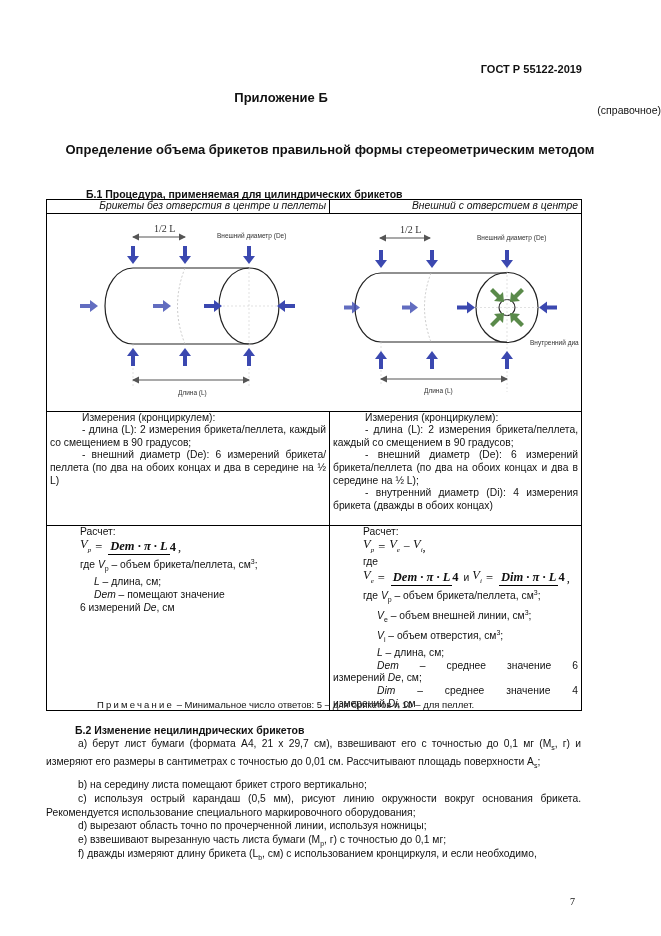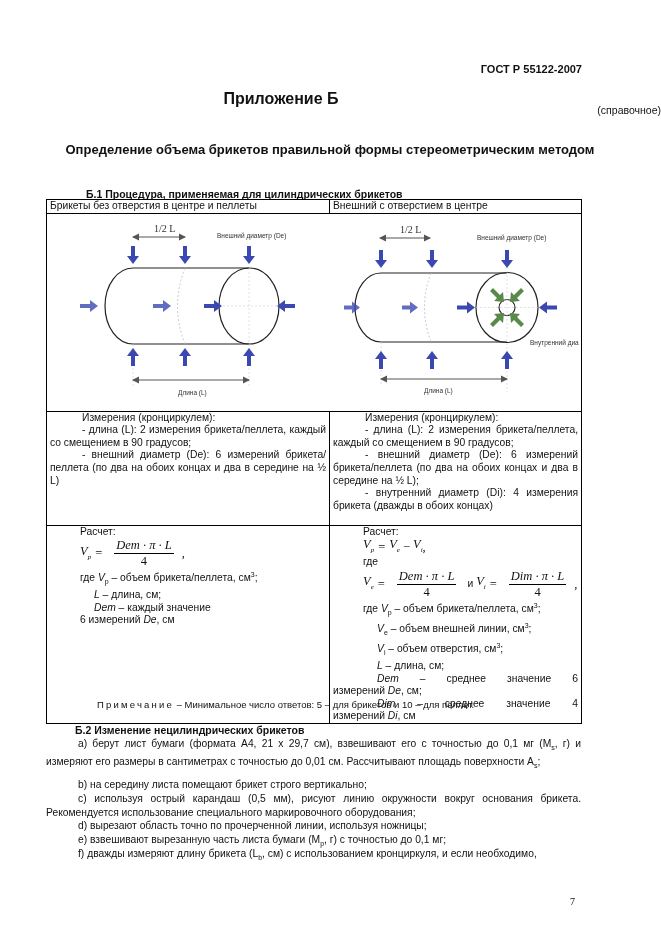--- a/index.html
+++ b/index.html
@@ -1,49 +1,49 @@
 <!DOCTYPE html>
 <html><head>
 <meta charset="utf-8">
 <style>
   html, body { margin:0; padding:0; background:#ffffff; }
   body { width:661px; height:936px; position:relative; overflow:hidden;
          font-family:"Liberation Sans", sans-serif; color:#111; font-size:10.5px; }
   .abs { position:absolute; }
   .std { left:0; width:582px; top:63px; text-align:right; font-weight:bold; font-size:11px; }
-  .appx { left:0; width:562px; top:90px; text-align:center; font-weight:bold; font-size:16px; }
+  .appx { left:0; width:562px; top:90px; text-align:center; font-weight:bold; font-size:13px; }
   .appx-sub { left:0; width:661px; top:104px; text-align:right; font-size:10.5px; }
   .title { left:60px; width:540px; top:142px; text-align:center; font-weight:bold; font-size:13px; line-height:16px; }
   .sec1 { left:75px; top:188px; font-weight:bold; font-size:10.5px;padding-left:11px; }
 
   table.main { position:absolute; left:46px; top:199px; width:535px; border-collapse:collapse; table-layout:fixed; }
   table.main td { border:1.6px solid #000; vertical-align:top; padding:0 3px; font-size:10.3px; line-height:12.6px; }
-  table.main td.hdr { text-align:left; height:13px; line-height:12px; }
+  table.main td.hdr { text-align:right; height:13px; line-height:12px;font-style:italic; }
   td.diag { height:193px; padding:0; }
   .ind { text-indent:32px; }
   .just { text-align:justify; }
   .lp { padding-left:30px; }
   .lp2 { padding-left:44px; }
   .formula { font-family:"Liberation Serif", serif; font-style:italic; font-size:12.5px; display:flex; align-items:center; }
-  .frac { display:inline-flex; flex-direction:column; align-items:center; margin:0 8px; }
+  .frac { display:inline-flex; flex-direction:row; align-items:center; margin:0 2px;font-weight:bold; }
   .frac .num { border-bottom:1px solid #000; padding:0 2px; line-height:15px; }
   .frac .den { line-height:15px; font-style:normal; }
   sub, sup { font-size:7px; }
   i { font-style:italic; }
 
   .note { left:75px; top:699px; font-size:9.5px; }
   .note .sp { letter-spacing:2.2px;margin-left:22px; }
   .sec2 { left:75px; top:724px; font-weight:bold; font-size:10.5px; }
   .para { left:46px; width:535px; font-size:10.3px; line-height:13.6px; text-align:justify; }
   .pnum { left:570px; top:896px; font-size:10px; font-family:"Liberation Serif", serif; }
 </style>
 </head>
 <body>
 
-<div class="abs std">ГОСТ Р 55122-2007</div>
+<div class="abs std">ГОСТ Р 55122-2019</div>
 <div class="abs appx">Приложение Б</div>
 <div class="abs appx-sub">(справочное)</div>
 <div class="abs title">Определение объема брикетов правильной формы стереометрическим методом</div>
 <div class="abs sec1">Б.1 Процедура, применяемая для цилиндрических брикетов</div>
 
 <table class="main">
   <colgroup>
       <col style="width:283px">
       <col style="width:252px">
     </colgroup>
@@ -147,21 +147,21 @@
         <span><span>V</span><sub>p</sub></span>
         <span style="margin:0 4px;font-style:normal">=</span>
         <span class="frac">
               <span class="num">Dem · π · L</span>
               <span class="den">4</span>
             </span>
         <span style="font-style:normal">,</span>
       </div>
       <div class="lp"><span>где </span><i>V</i><sub>p</sub><span> – объем брикета/пеллета, см</span><sup>3</sup>;</div>
       <div class="lp2"><i>L</i><span> – длина, см;</span></div>
-      <div class="lp2"><i>Dem</i><span> – каждый значение</span></div>
+      <div class="lp2"><i>Dem</i><span> – помещают значение</span></div>
       <div class="lp"><span>6 измерений </span><i>De</i><span>, см</span></div>
     </td>
     <td>
       <div class="lp">Расчет:</div>
       <div class="lp formula">
         <span>V<sub>p</sub></span>
             <span style="margin:0 4px;font-style:normal">=</span>
             <span>V<sub>e</sub></span>
             <span style="margin:0 3px;font-style:normal">−</span>
             <span>V<sub>i</sub></span>

